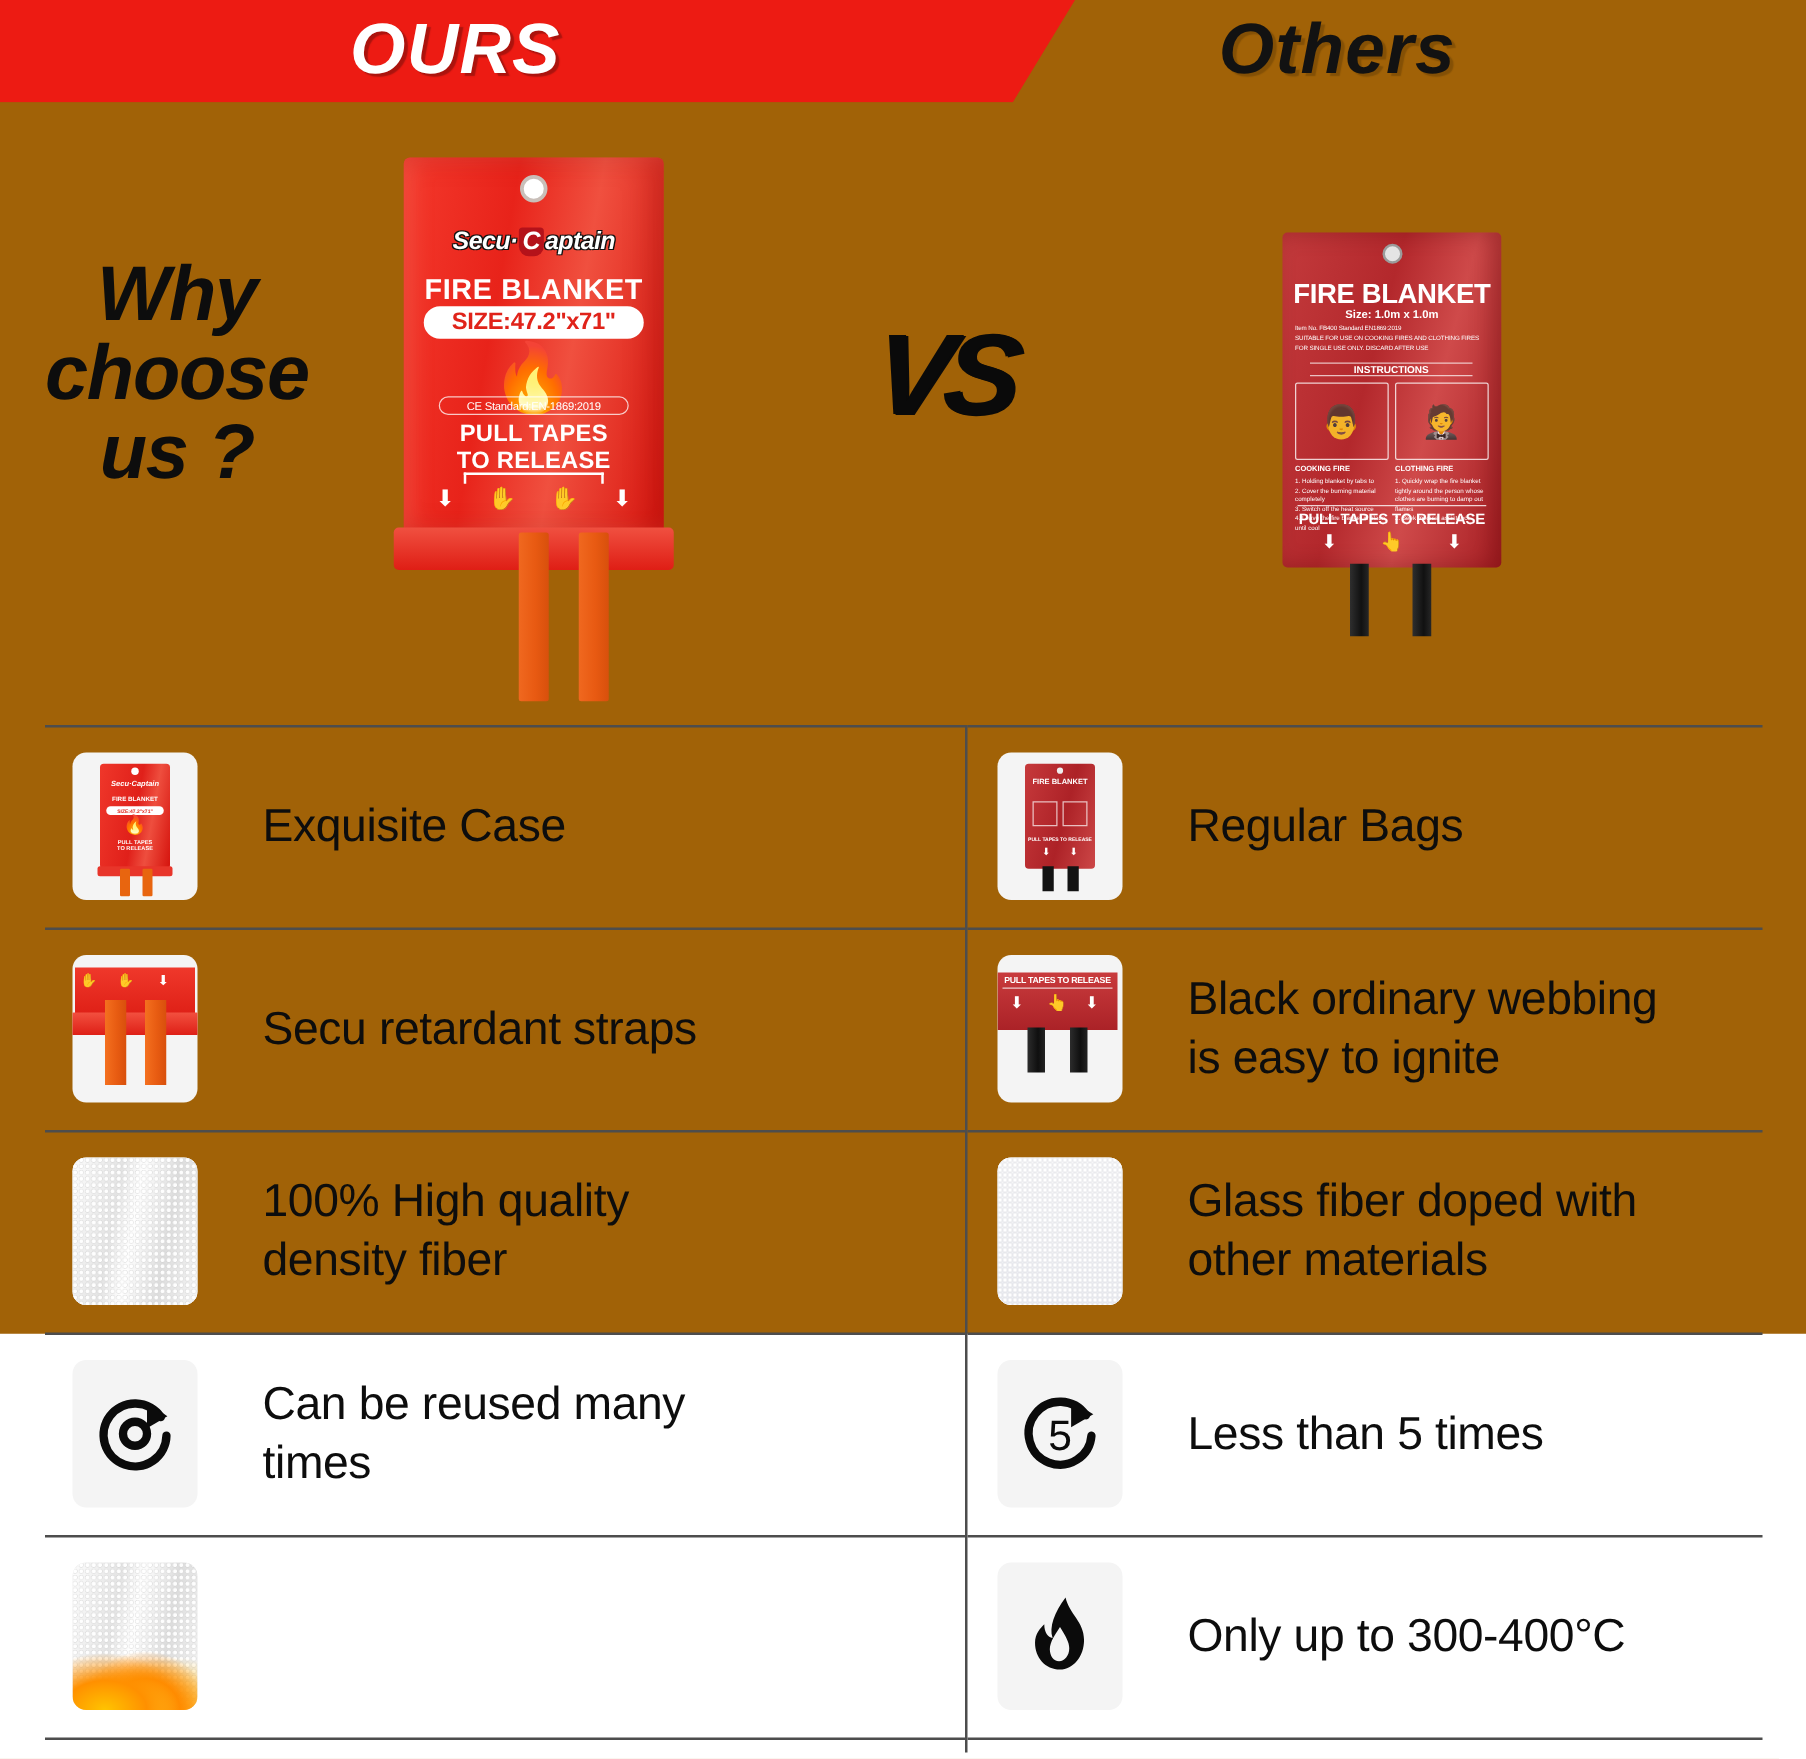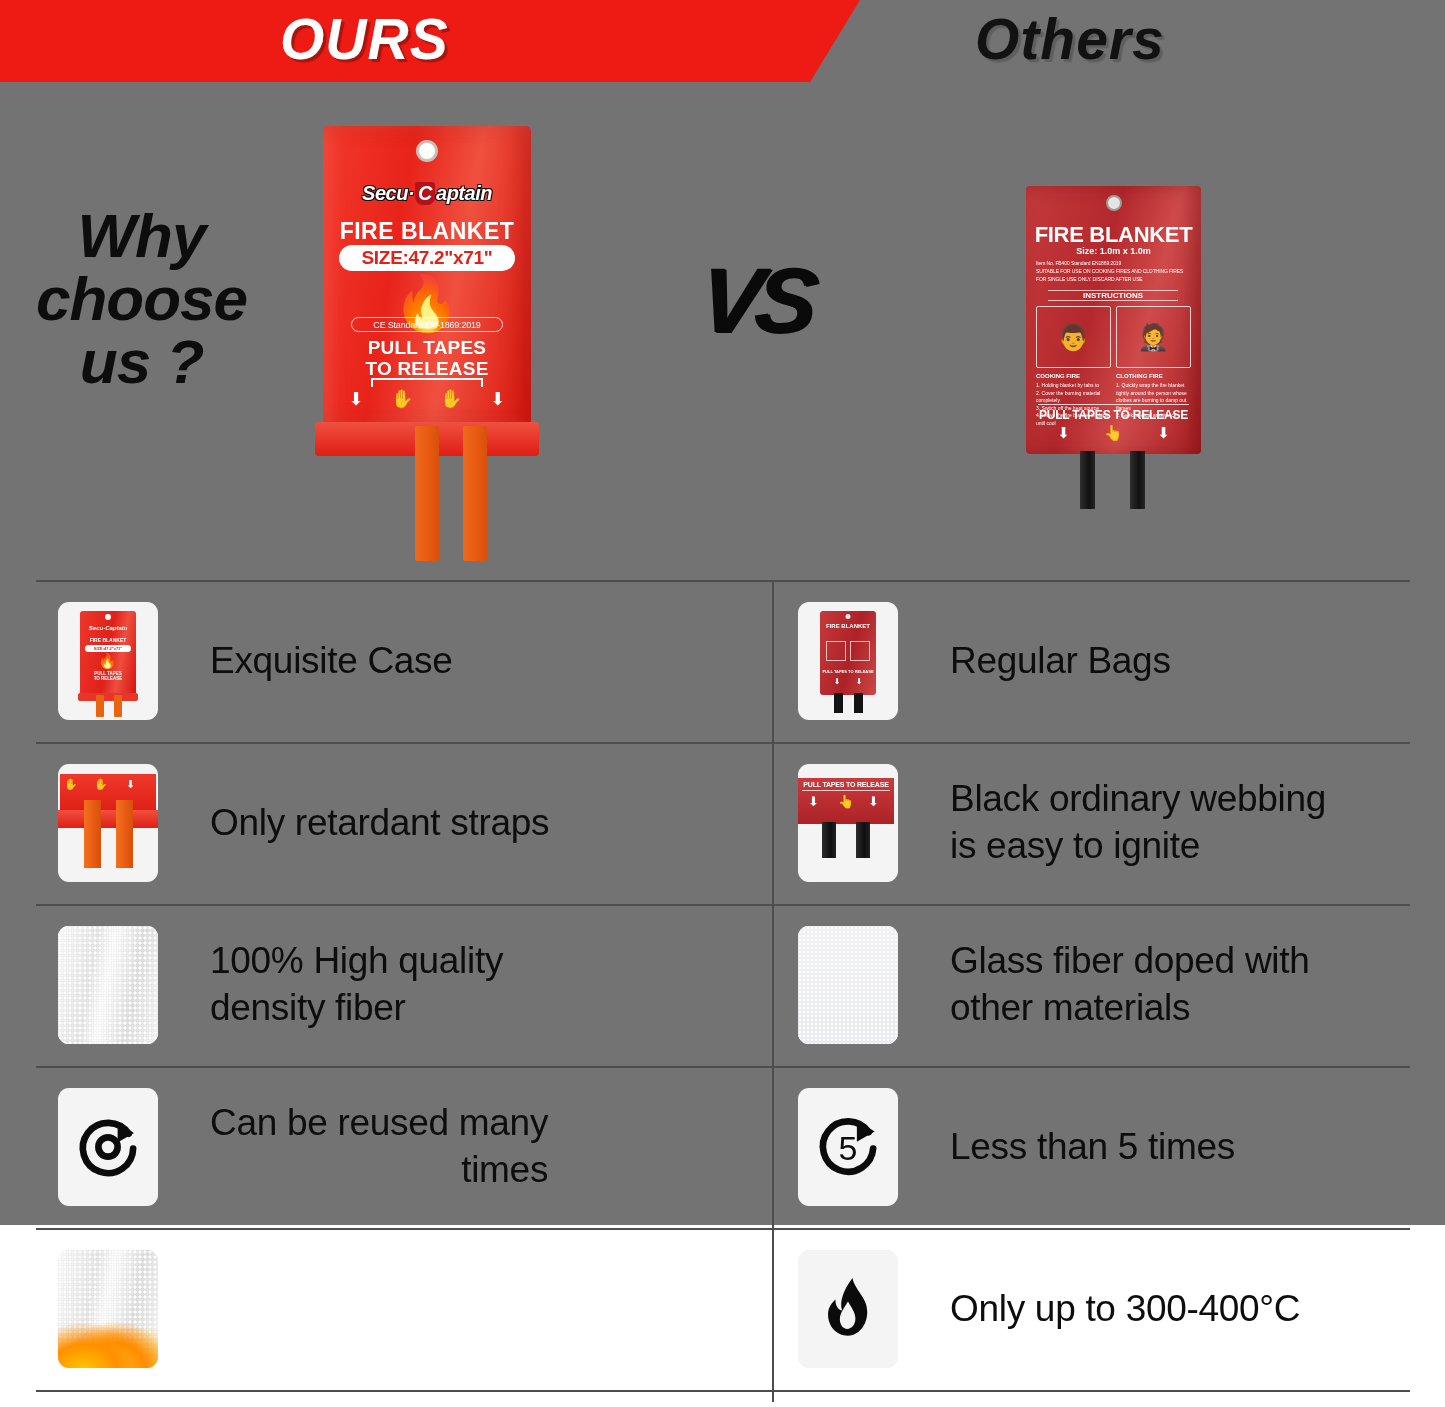--- a/index.html
+++ b/index.html
@@ -2,21 +2,21 @@
 <html><head>
 <meta charset="utf-8">
 <style>
   * { box-sizing: border-box; margin: 0; padding: 0; }
   html, body {
     width: 1445px; height: 1407px;
     background: #ffffff;
     font-family: "Liberation Sans", sans-serif;
     overflow: hidden;
   }
-  .page { position: relative; width: 1445px; height: 1225px; background: #737373; }
+  .page { position: relative; width: 1445px; height: 1067px; background: #a16207; }
 
   
   .header { position: absolute; left: 0; top: 0; width: 1445px; height: 82px; overflow: hidden; }
   .header-red {
     position: absolute; left: 0; top: 0; width: 860px; height: 82px;
     background: #ed1b13;
     clip-path: polygon(0 0, 100% 0, 94.2% 100%, 0 100%);
   }
   .header-gray {
     position: absolute; left: 0; top: 0; width: 1445px; height: 82px;
@@ -432,21 +432,21 @@
             <div class="topbar"></div>
             <span class="mico" style="left:6px;">✋</span>
             <span class="mico" style="left:36px;">✋</span>
             <span class="mico" style="left:68px;">⬇</span>
             <div class="lip"></div>
             <div class="os a"></div>
             <div class="os b"></div>
           </div>
         </div>
         <div class="feat-text">
-            <div>Only retardant straps</div>
+            <div>Secu retardant straps</div>
           </div>
       </div>
       <div class="cell right">
         <div class="thumb">
           <div class="straps-art straps-art-other">
             <div class="topbar"></div>
             <div class="ptxt">PULL TAPES TO RELEASE</div>
             <div class="line"></div>
             <span class="ar" style="left:10px;">⬇</span>
             <span class="ar" style="left:40px;">👆</span>
@@ -478,21 +478,21 @@
         <div class="thumb">
           <div class="weave flat"></div>
         </div>
         <div class="feat-text">
             <div>Glass fiber doped with</div>
             <div>other materials</div>
           </div>
       </div>
     </div>
 
-    <div class="trow" style="top:492px;text-align:right;">
+    <div class="trow" style="top:492px;">
       <div class="hline-l"></div>
       <div class="hline-r"></div>
       <div class="cell left">
         <div class="thumb">
           <span class="glyph-icon">
             <svg viewBox="0 0 100 100">
               <path d="M78 32 A34 34 0 1 0 84 52" fill="none" stroke="#0b0b0b" stroke-width="9" stroke-linecap="round"></path>
               <path d="M63 16 L85 31 L63 44 Z" fill="#0b0b0b"></path>
               <circle cx="50" cy="50" r="13" fill="none" stroke="#0b0b0b" stroke-width="9"></circle>
             </svg>

